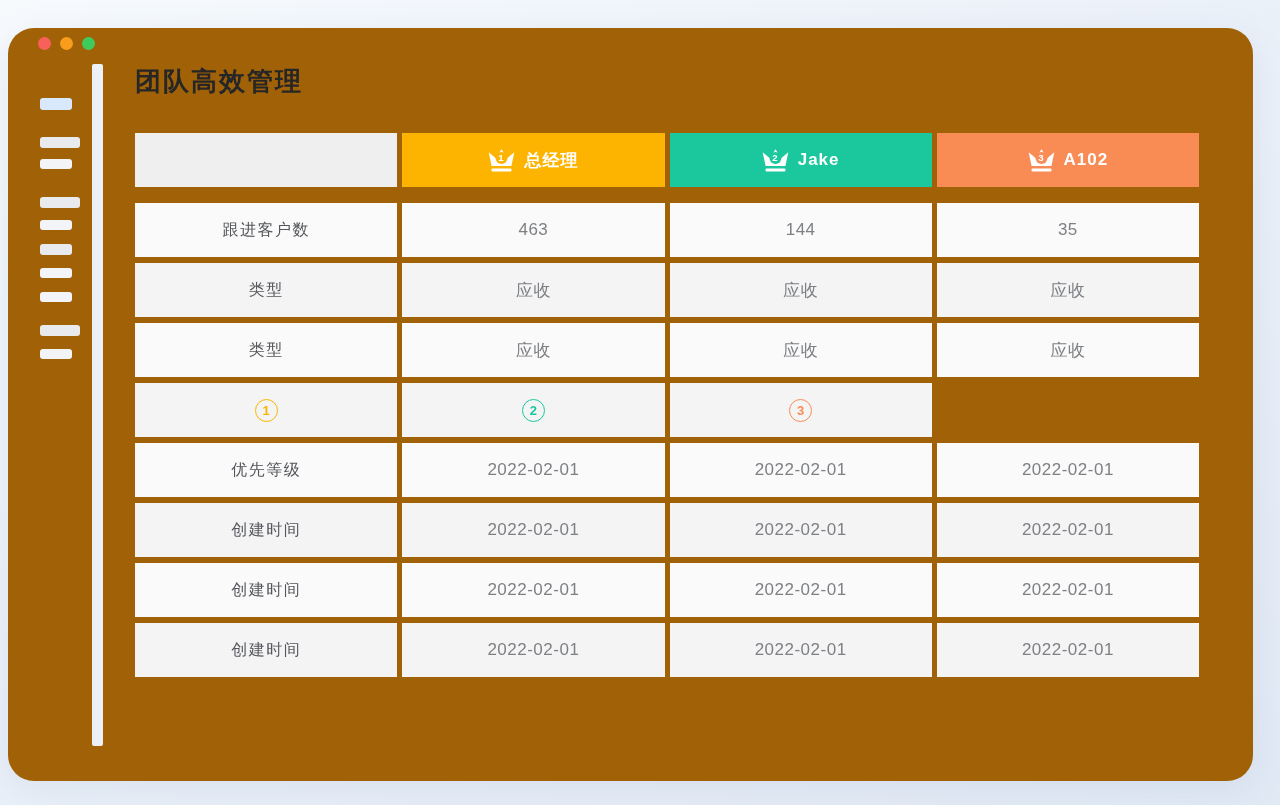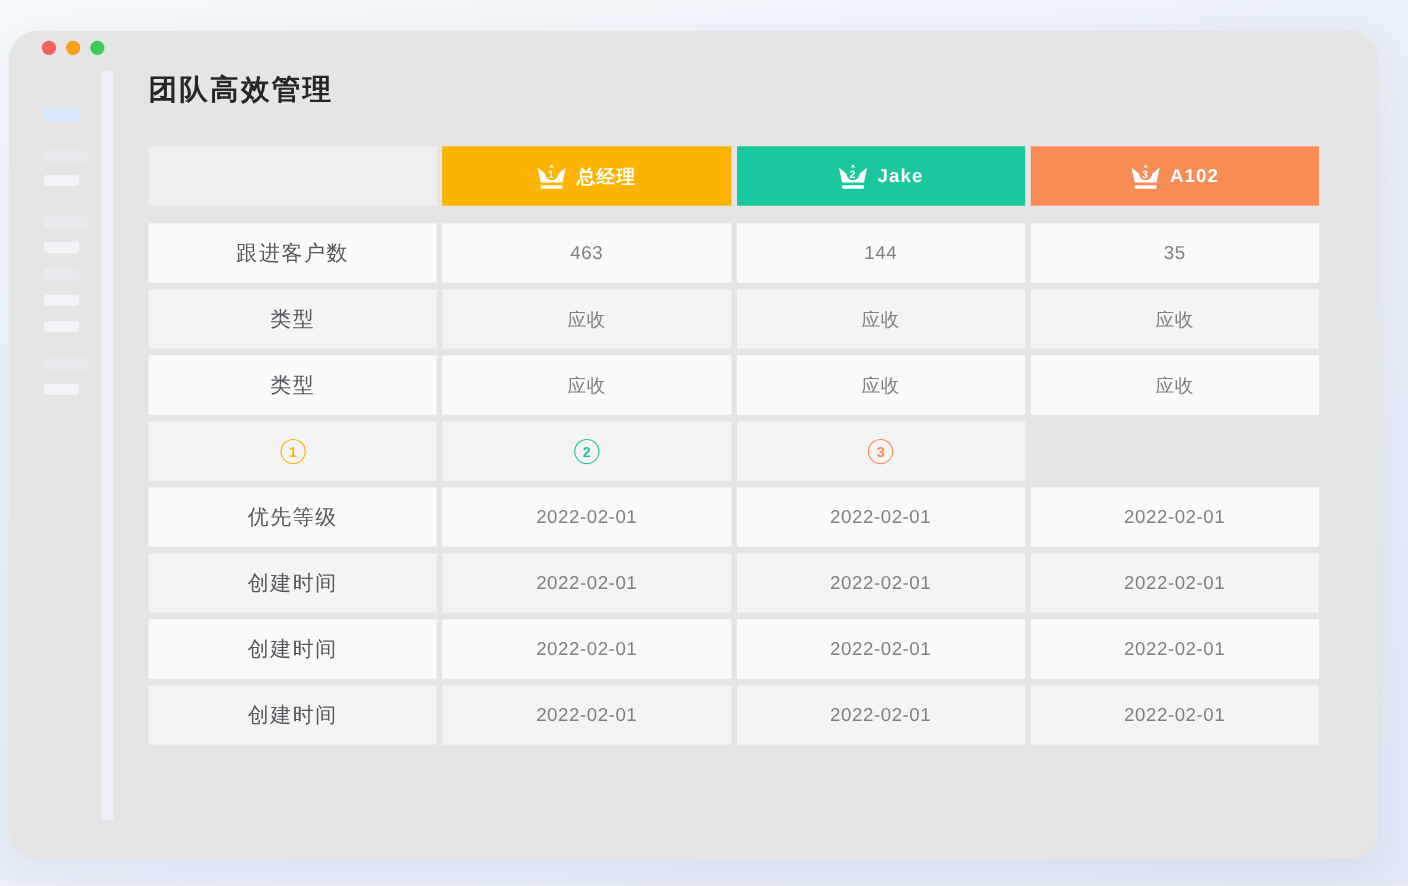--- a/index.html
+++ b/index.html
@@ -3,21 +3,21 @@
 <meta charset="utf-8">
 <style>
   html,body { margin:0; padding:0; }
   body {
     width:1280px; height:805px; overflow:hidden; position:relative;
     background:linear-gradient(150deg,#F7FAFD 0%, #EBF1F9 45%, #E1E9F5 100%);
     font-family:"Liberation Sans","DejaVu Sans",sans-serif;
   }
   .window {
     position:absolute; left:8px; top:28px; width:1245px; height:753px;
-    background:#e5e5e5; border-radius:26px;
+    background:#a16207; border-radius:26px;
     box-shadow:0 8px 34px rgba(120,140,180,0.14);
   }
   .traffic { position:absolute; left:30px; top:9px; display:flex; gap:9px; }
   .dot { width:13px; height:13px; border-radius:50%; }
 
   .side-divider {
     position:absolute; left:84px; top:36px; width:11px; height:682px;
     background:#EDF0F7; border-radius:2px;
   }
   .skel { position:absolute; border-radius:3px; }
@@ -33,21 +33,21 @@
   .board { position:absolute; left:127px; top:105px; width:1064px; }
   .trow {
     display:grid; grid-template-columns:repeat(4,1fr);
     column-gap:5px; margin-bottom:6px;
   }
   .trow.header { margin-bottom:16px; }
   .cell {
     height:54px; display:flex; align-items:center; justify-content:center;
     font-size:17px; color:#7E8084; letter-spacing:0.5px;
   }
-  .cell.rowlabel { color:#54565B; font-size:19px; font-weight:500; letter-spacing:1.5px;text-align:right; }
+  .cell.rowlabel { color:#54565B; font-size:16px; font-weight:500; letter-spacing:1.5px;text-align:right; }
   .trow.header .cell { color:#FFFFFF; font-weight:bold; font-size:17px; gap:9px; letter-spacing:1px; }
   .trow.header .cell.empty { background:#EFEFEF; }
   .row-light .cell { background:#FAFAFA; }
   .row-dark  .cell { background:#F4F4F5; }
 
   .crown { display:block; }
 
   .badge {
     width:21px; height:21px; border:1.5px solid currentColor; border-radius:50%;
     display:inline-flex; align-items:center; justify-content:center;

